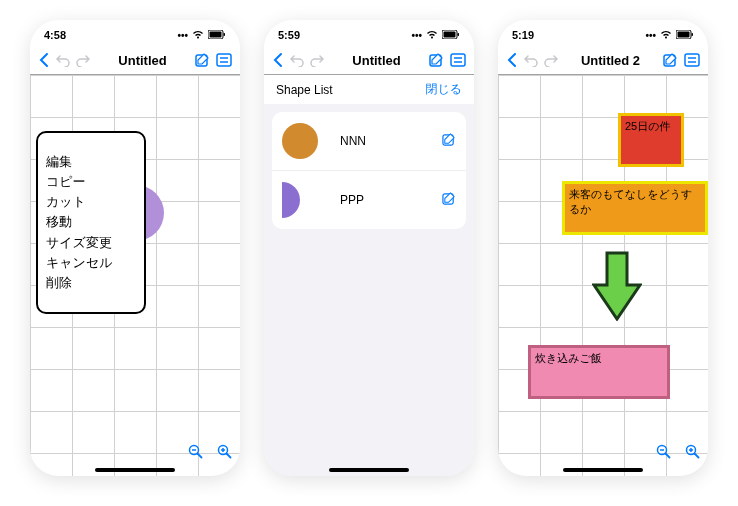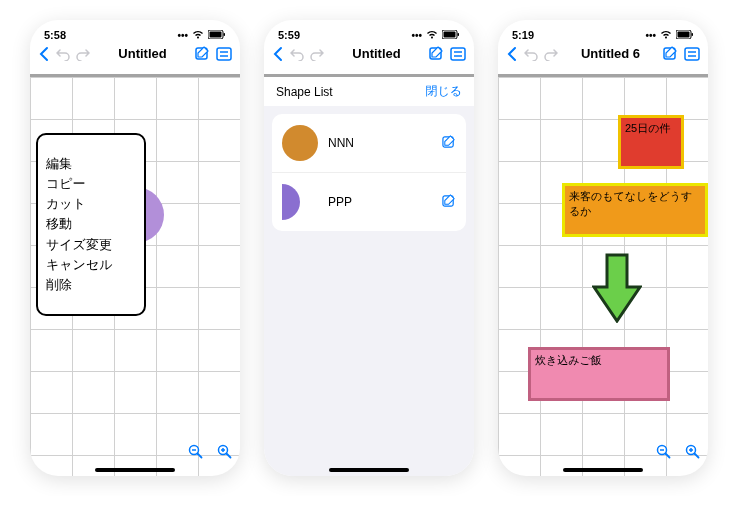--- a/index.html
+++ b/index.html
@@ -32,24 +32,24 @@
     padding-right: 14px;
     font-size: 11px;
     font-weight: 600;
     color: #000;
   }
   .status-right { display: flex; gap: 4px; align-items: center; }
   .signal, .wifi, .battery { font-size: 10px; }
   .nav-bar {
     height: 28px;
     display: flex;
-    align-items: flex-start;
+    align-items: center;
     justify-content: space-between;
     padding: 0 8px;
-    border-bottom: 3px solid #a3a3a3;
+    border-bottom: 1px solid #a3a3a3;
   }
   .nav-left, .nav-right { display: flex; gap: 6px; align-items: center;}
   .nav-title { font-size: 13px; font-weight: 600; color: #000; }
   .icon-btn { color: #007aff; display:flex; align-items:center; justify-content:center;}
   .icon-btn.disabled { color: #c7c7cc; }
   .canvas {
     flex: 1;
     position: relative;
     background-image:
       linear-gradient(#d0d0d0 1px, transparent 1px),
@@ -103,21 +103,21 @@
   .list-header {
     display:flex; justify-content:space-between; align-items:center;
     padding: 6px 12px; font-size:12px; color:#000;
   }
   .list-header .close { color:#007aff; font-size:12px;}
   .list-body { background:#f2f2f7; flex:1; padding:8px;}
   .shape-card {
     background:#fff; border-radius:10px; overflow:hidden; margin-bottom:0;
   }
   .shape-row {
-    display:flex; align-items:center; gap:10px;
+    display:flex; align-items:center; gap:22px;
     padding: 6px 10px; height:46px; position:relative;
   }
   .shape-row + .shape-row { border-top:1px solid #eee;}
   .shape-icon {
     width:36px; height:36px; flex-shrink:0; position:relative;
   }
   .circ.orange { width:36px; height:36px; border-radius:50%; background:#d18a2e;}
   .circ.purple { width:36px; height:36px; border-radius:50%; background:#8a6fd0; position:relative; left:-18px;}
   .shape-label { flex:1; font-size:12px;}
   .edit-icon { color:#007aff; font-size:13px;}
@@ -134,21 +134,21 @@
   .box3 { top:270px; left:30px; width:128px; height:42px; background:#f08ab0; border-color:#c06080;}
   .arrow {
     position:absolute; top:176px; left:94px; width:50px; height:70px;
   }
 </style>
 </head>
 <body>
 
 <div class="phone">
   <div class="status-bar">
-    <span>5:58</span>
+    <span>4:58</span>
     <span class="status-right">
       <span class="signal">•••</span>
       <span class="wifi">
         <svg width="12" height="9" viewBox="0 0 12 9">
             <path d="M6 8.5c.6 0 1-.5 1-1s-.4-1-1-1-1 .5-1 1 .4 1 1 1zM3 5c1.7-1.7 4.3-1.7 6 0l-1 1c-1.1-1.1-2.9-1.1-4 0zm-2-2c2.8-2.8 7.2-2.8 10 0l-1 1c-2.2-2.2-5.8-2.2-8 0z" fill="#000"></path>
           </svg>
       </span>
       <span class="battery">
         <svg width="18" height="9" viewBox="0 0 18 9">
             <rect x="0" y="0" width="15" height="9" rx="2" fill="none" stroke="#000"></rect>
@@ -328,21 +328,21 @@
           <svg width="14" height="14" viewBox="0 0 14 14">
             <path d="M4 3 1 6l3 3M1 6h8a4 4 0 0 1 0 8" stroke="#c7c7cc" stroke-width="1.5" fill="none" stroke-linecap="round"></path>
           </svg>
         </span>
       <span class="icon-btn disabled">
           <svg width="14" height="14" viewBox="0 0 14 14">
             <path d="M10 3l3 3-3 3M13 6H5a4 4 0 0 0 0 8" stroke="#c7c7cc" stroke-width="1.5" fill="none" stroke-linecap="round"></path>
           </svg>
         </span>
     </div>
-    <span class="nav-title">Untitled 6</span>
+    <span class="nav-title">Untitled 2</span>
     <div class="nav-right">
       <span class="icon-btn">
           <svg width="15" height="15" viewBox="0 0 15 15">
             <rect x="1" y="2" width="11" height="11" rx="2" stroke="#007aff" stroke-width="1.5" fill="none"></rect>
             <path d="M9 1l4 4-6 6H3V7z" fill="#fff" stroke="#007aff" stroke-width="1.2"></path>
           </svg>
         </span>
       <span class="icon-btn">
           <svg width="16" height="14" viewBox="0 0 16 14">
             <rect x="1" y="1" width="14" height="12" rx="2" stroke="#007aff" stroke-width="1.5" fill="none"></rect>

